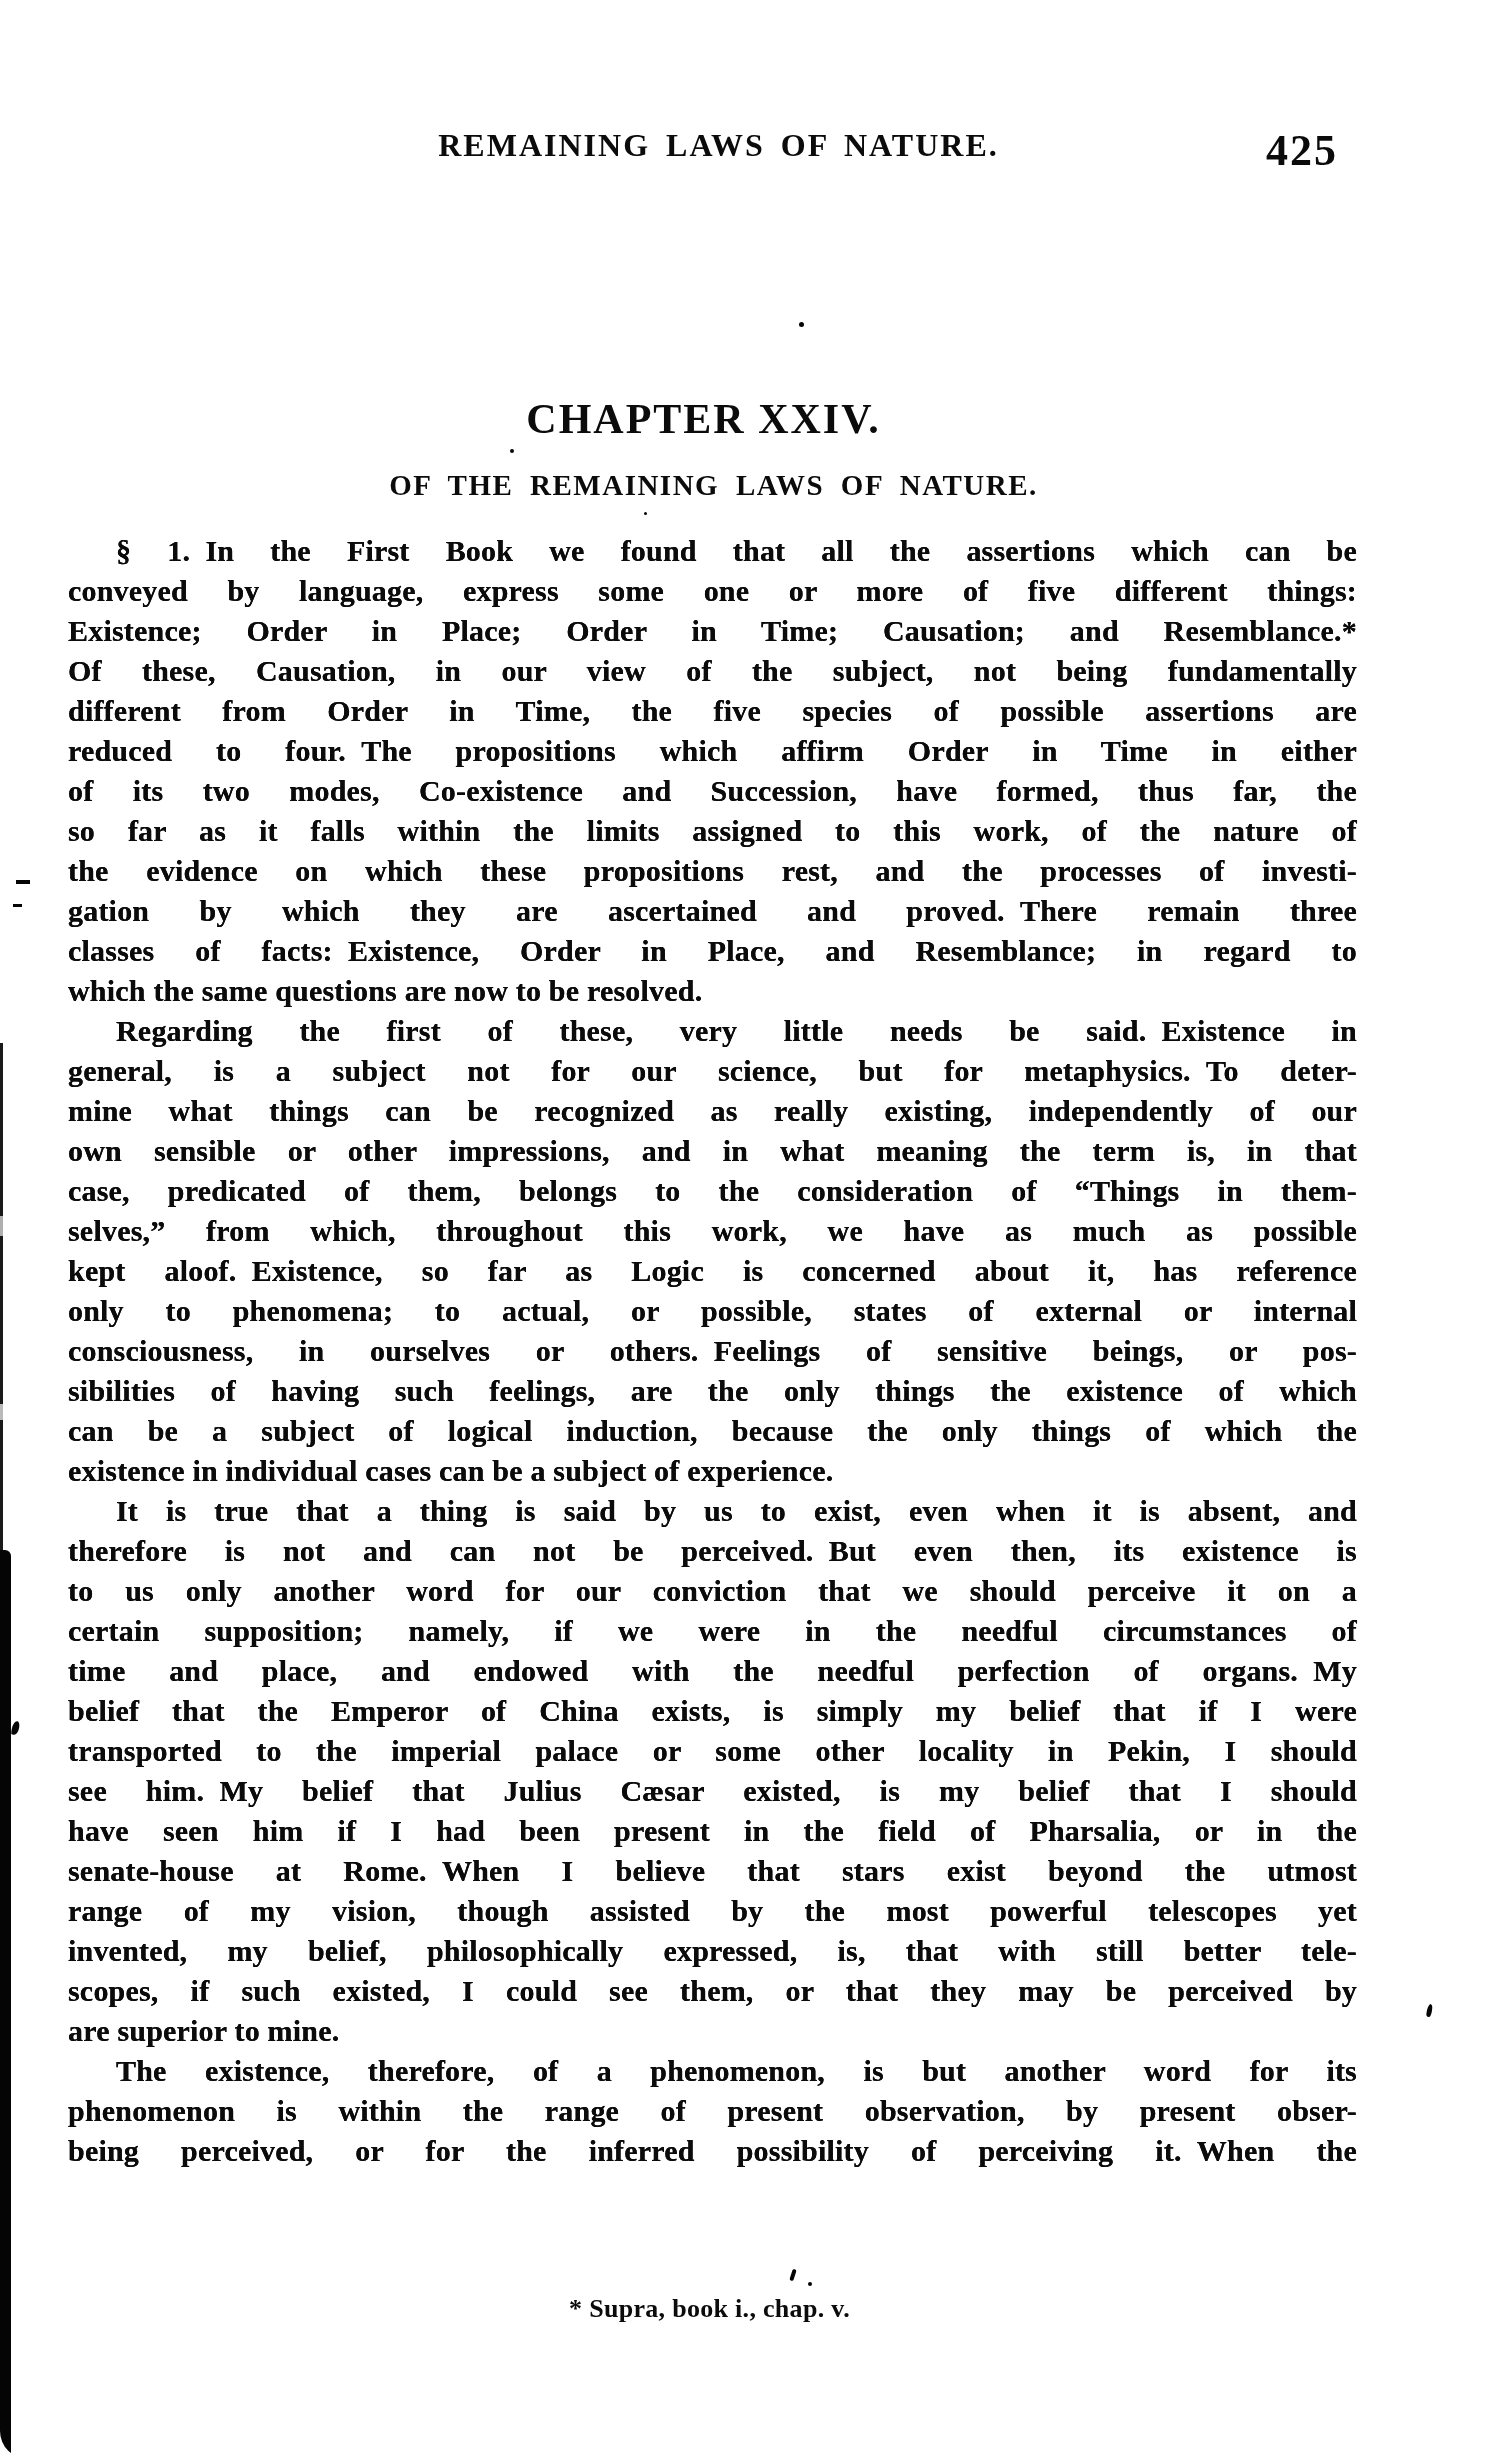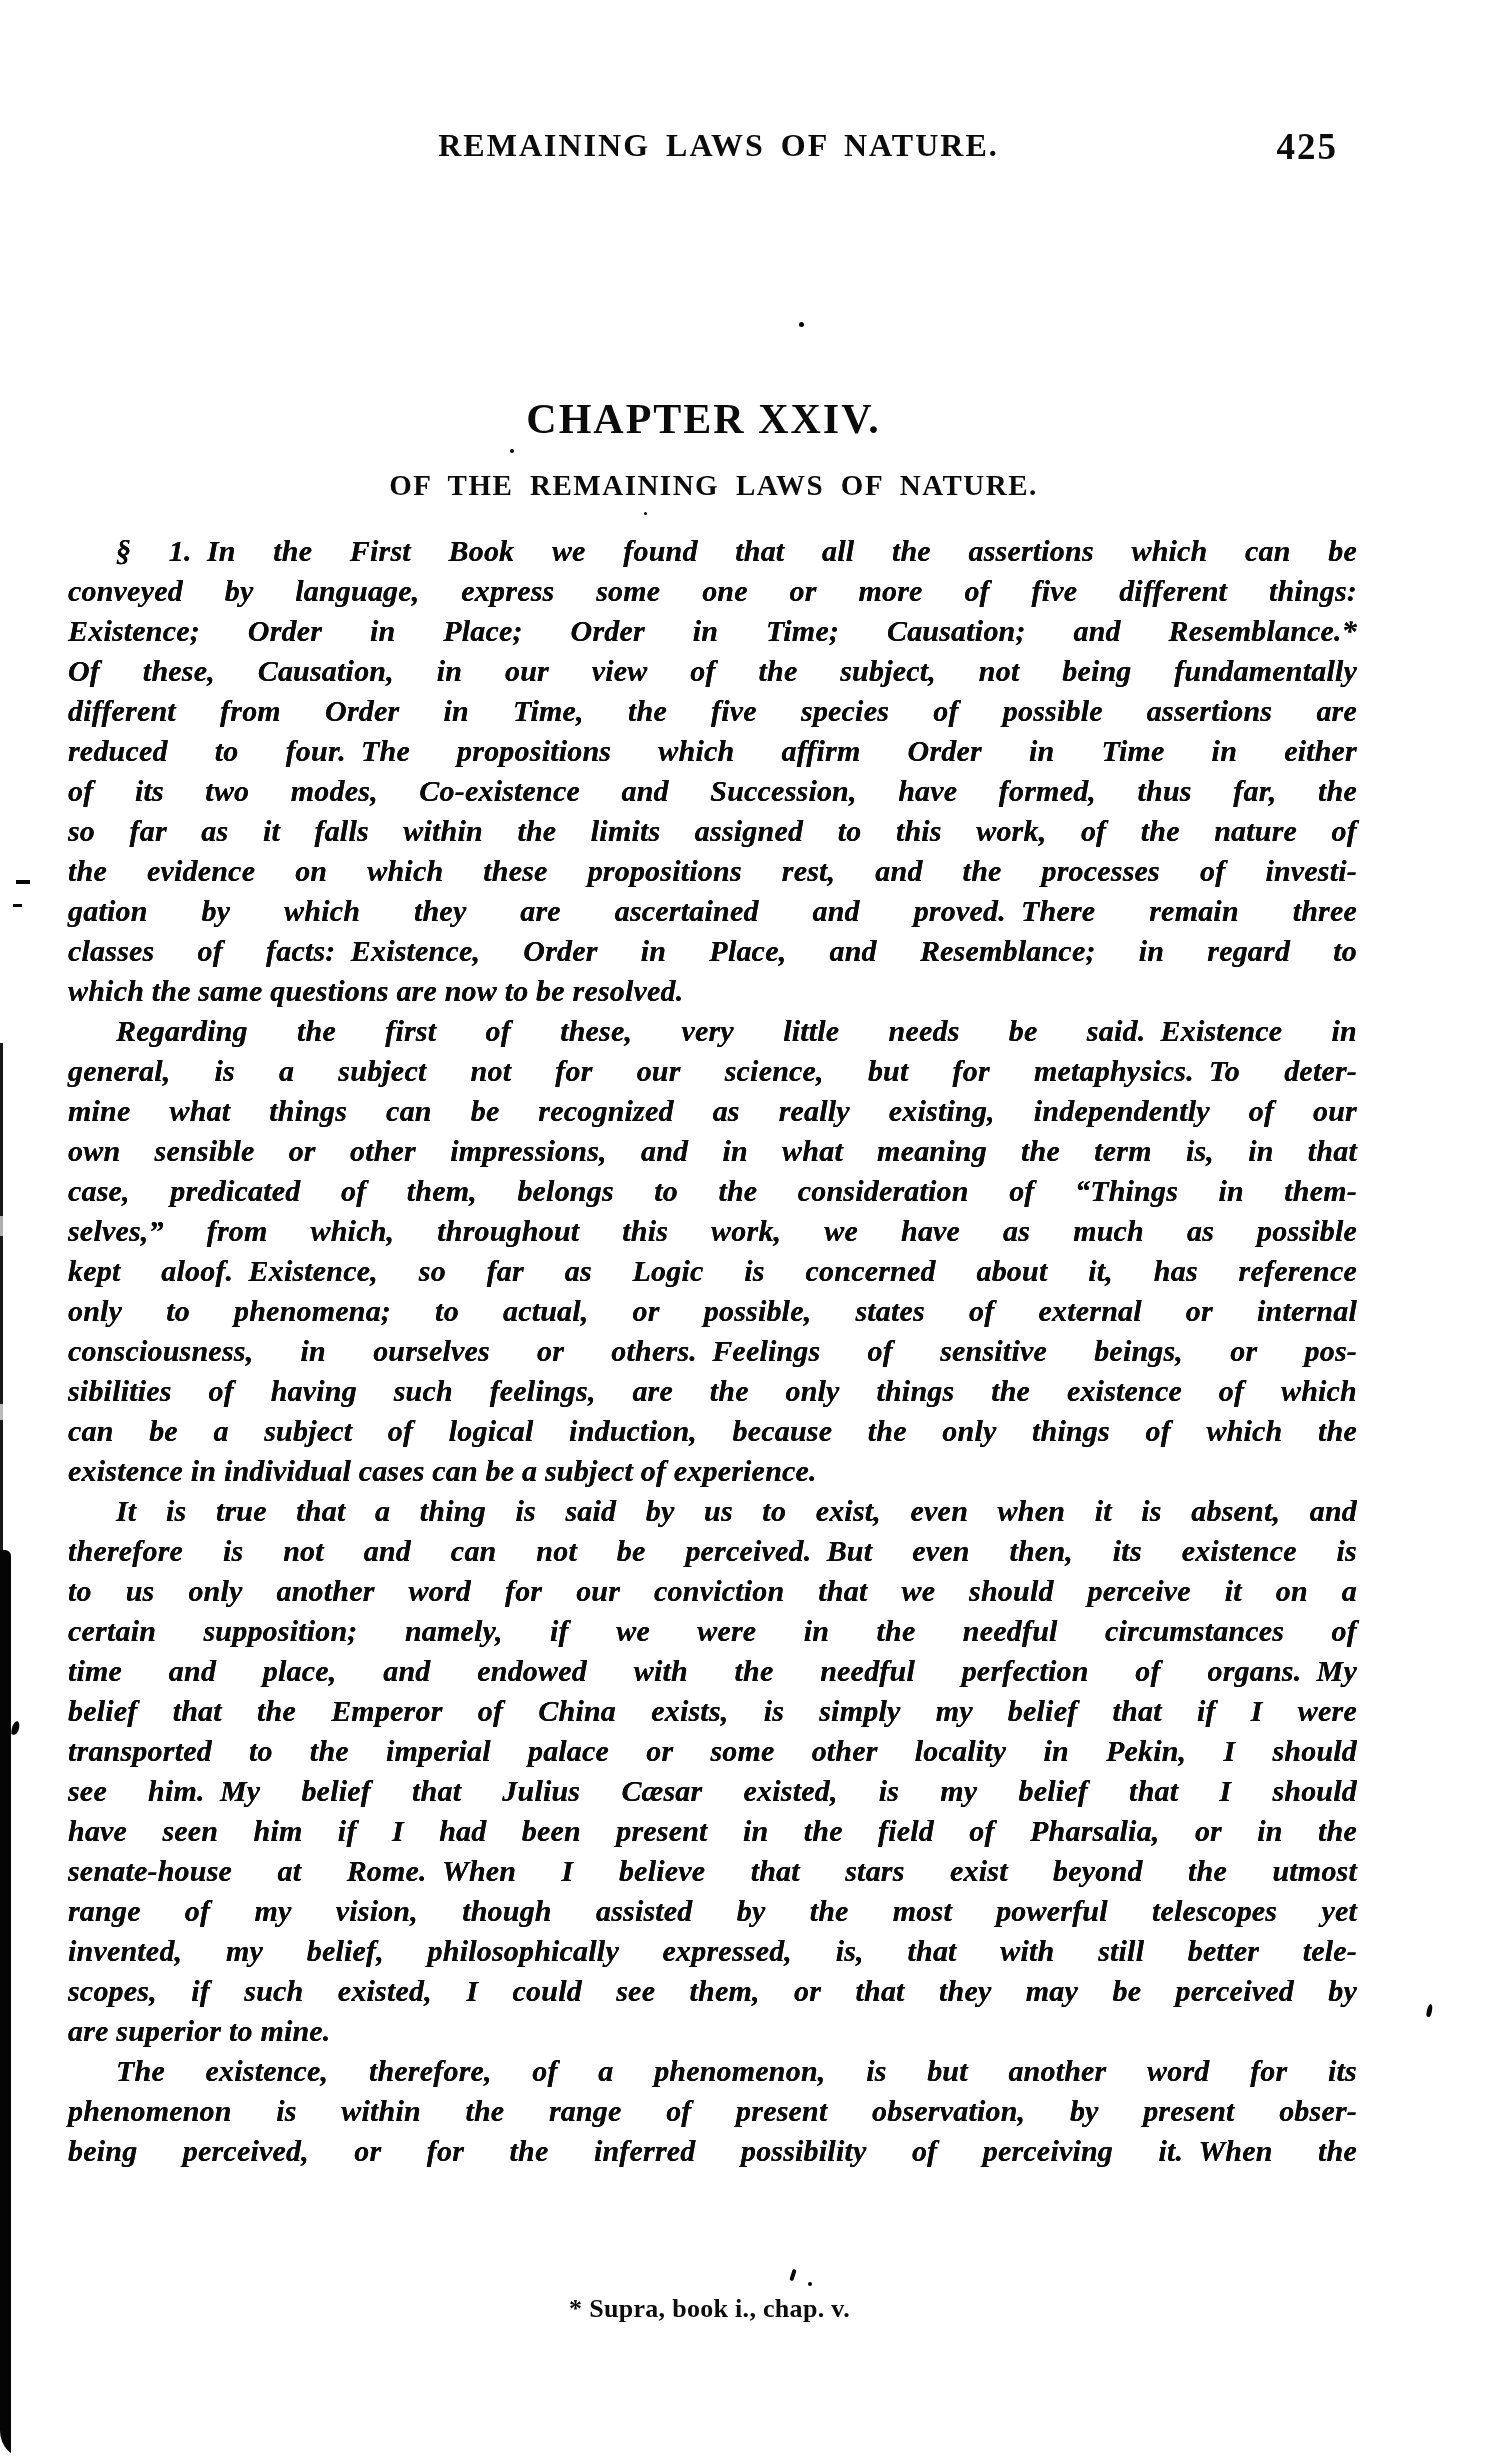--- a/index.html
+++ b/index.html
@@ -33,21 +33,21 @@
     font-size: 32px;
     font-weight: bold;
     letter-spacing: 2px;
     word-spacing: 6px;
     white-space: nowrap;
   }
   .page-number {
     position: absolute;
     top: -2px;
     right: 123px;
-    font-size: 37px;
+    font-size: 44px;
     font-weight: bold;
     letter-spacing: 2px;
   }
 
   
   .chapter-title {
     position: absolute;
     top: 394px;
     left: 0;
     width: 100%;
@@ -84,21 +84,20 @@
     width: 1289px;
     font-size: 30px;
     line-height: 40px;
     font-weight: bold;
     letter-spacing: 0.2px;
     text-shadow: 0 0 0.4px currentColor;
   }
   .line {
     text-align: justify;
     text-align-last: justify;
-    font-style: italic;
   }
   .line.first {
     text-indent: 48px;
   }
   .line.para-end {
     text-align-last: left;
   }
 
   
   .footnote {

